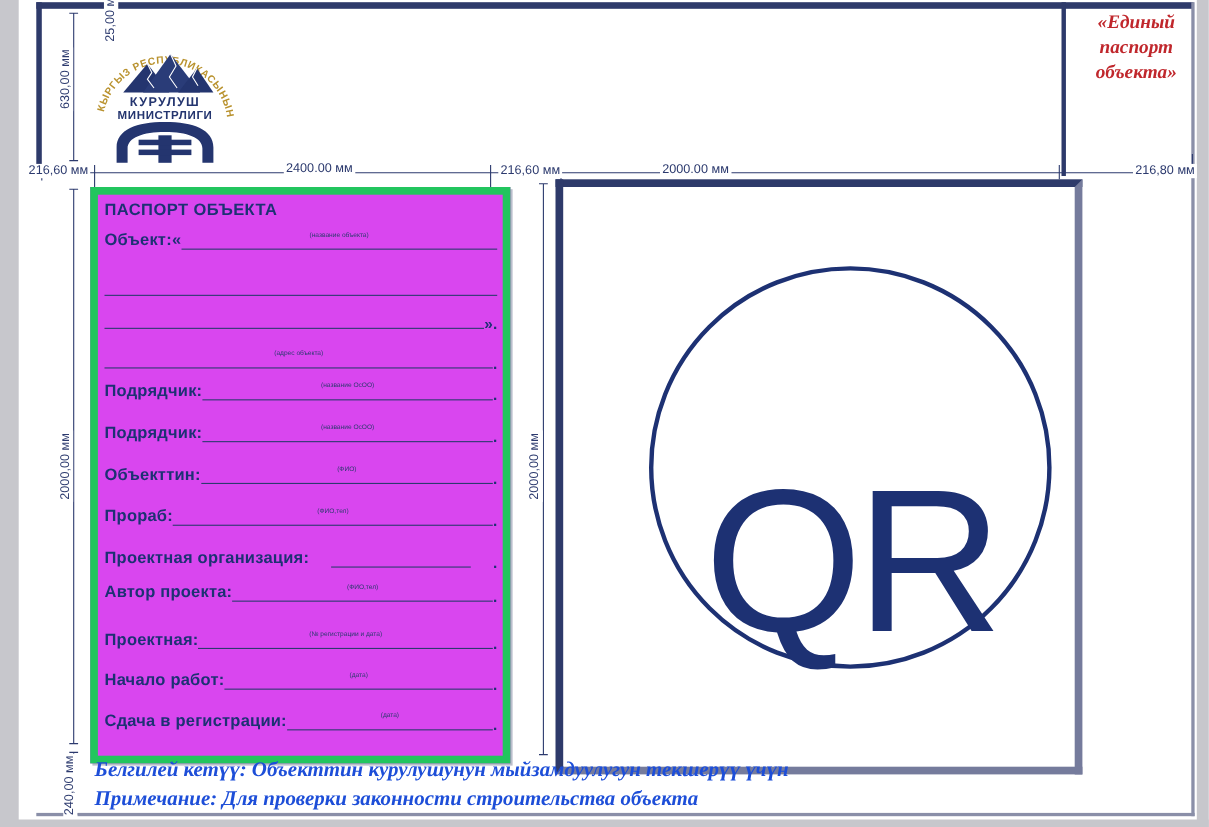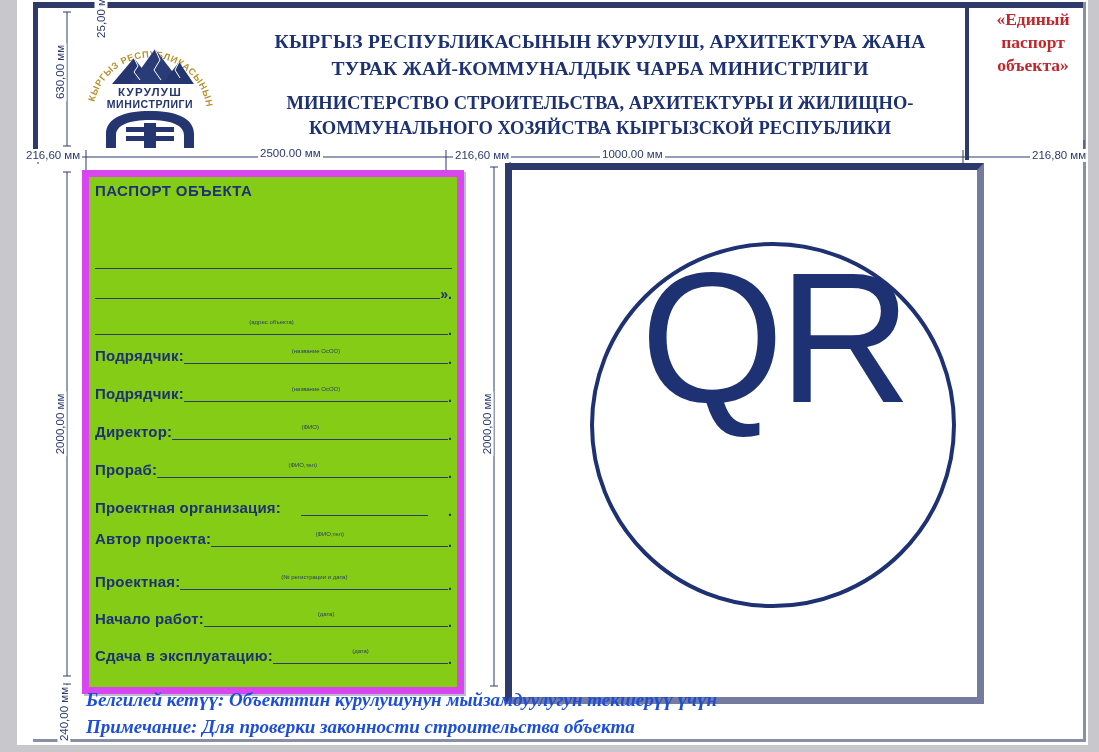--- a/index.html
+++ b/index.html
@@ -7,45 +7,45 @@
         font-family:"Liberation Sans",sans-serif;color:#1d3173;}
   .strip{position:absolute;background:#c7c7cc;}
   .frame{position:absolute;background:#2e3a6a;}
   .frame-slate{position:absolute;background:#8a8fa8;}
   
   .hdr{position:absolute;left:235px;top:28px;width:730px;text-align:center;
        font-family:"Liberation Serif",serif;font-weight:bold;}
   .hdr .ky{font-size:19.5px;line-height:27px;letter-spacing:.2px;}
   .hdr .ru{font-size:18.5px;line-height:25px;margin-top:9px;}
   .badge{position:absolute;right:12px;top:8px;width:108px;text-align:center;
-         font-family:"Liberation Serif",serif;font-weight:bold;
+         font-family:"Liberation Serif",serif;font-weight:bold;font-style:italic;
          font-size:17.5px;line-height:23px;color:#c0272c;}
   
   .dim{position:absolute;font-size:11.5px;color:#2c3a6e;background:#fff;
        padding:0 2px;white-space:nowrap;line-height:13px;}
   .dimv{position:absolute;font-size:11.5px;color:#2c3a6e;background:#fff;padding:0 2px;
         white-space:nowrap;line-height:13px;transform:translate(-50%,-50%) rotate(-90deg);}
   svg.dims{position:absolute;left:0;top:0;pointer-events:none;}
   
   .panel-l{position:absolute;left:82px;top:170px;width:368px;height:510px;
-           border:7px solid #d946ef;background:#84cc16;box-shadow:2px 2px 0 rgba(130,135,160,.55);}
+           border:7px solid #22c55e;background:#d946ef;box-shadow:2px 2px 0 rgba(130,135,160,.55);}
   .ptitle{position:absolute;left:6px;top:5px;font-size:15px;font-weight:bold;letter-spacing:.4px;}
   .frow{position:absolute;left:6px;right:5px;display:flex;align-items:flex-end;height:20px;}
   .flbl{font-weight:bold;font-size:15px;white-space:nowrap;letter-spacing:.2px;}
   .fquote{font-weight:bold;font-size:15px;}
   .fline{flex:1;border-bottom:1.3px solid #2c3a6e;height:18px;position:relative;}
   .fhint{position:absolute;top:2px;left:50%;transform:translateX(-50%);
          font-size:6px;line-height:8px;color:#2c3a6e;white-space:nowrap;}
   .fend{font-weight:bold;font-size:14px;line-height:10px;}
   
   .panel-r{position:absolute;left:505px;top:163px;width:465px;height:527px;background:#fff;
            border-style:solid;border-width:7px;
            border-color:#2e3a6a #757b9c #757b9c #2e3a6a;}
   .qr-circle{position:absolute;left:78px;top:72px;width:358px;height:358px;border:4px solid #1d3173;
-             border-radius:50%;display:flex;align-items:flex-start;justify-content:center;}
+             border-radius:50%;display:flex;align-items:flex-end;justify-content:center;}
   .qr-text{font-size:185px;color:#1d3173;letter-spacing:-6px;line-height:1;
            font-family:"Liberation Sans",sans-serif;}
   
   .notes{position:absolute;left:86px;top:686px;font-family:"Liberation Serif",serif;
          font-weight:bold;font-style:italic;font-size:19px;line-height:27px;color:#1d4ed8;}
   .logo{position:absolute;left:78px;top:22px;width:144px;height:128px;}
 </style>
 </head>
 <body>
 
@@ -78,26 +78,20 @@
     <text x="72" y="74" text-anchor="middle" font-size="11.5" font-weight="bold" fill="#24356f" letter-spacing="1.2">КУРУЛУШ</text>
     <text x="72" y="86" text-anchor="middle" font-size="10.5" font-weight="bold" fill="#24356f" letter-spacing="0.6">МИНИСТРЛИГИ</text>
     <g fill="#24356f">
       <path d="M28,126 L28,112 C28,96 46,89 72,89 C98,89 116,96 116,112 L116,126 L106,126 L106,113 C106,103 92,98 72,98 C52,98 38,103 38,113 L38,126 Z"></path>
       <rect x="66" y="101" width="12" height="25"></rect>
       <rect x="48" y="105" width="48" height="5"></rect>
       <rect x="48" y="114" width="48" height="5"></rect>
     </g>
   </svg>
 
-  <div class="hdr">
-    <div class="ky">КЫРГЫЗ РЕСПУБЛИКАСЫНЫН КУРУЛУШ, АРХИТЕКТУРА ЖАНА</div>
-    <div class="ky">ТУРАК ЖАЙ-КОММУНАЛДЫК ЧАРБА МИНИСТРЛИГИ</div>
-    <div class="ru">МИНИСТЕРСТВО СТРОИТЕЛЬСТВА, АРХИТЕКТУРЫ И ЖИЛИЩНО-</div>
-    <div class="ru" style="margin-top:0;">КОММУНАЛЬНОГО ХОЗЯЙСТВА КЫРГЫЗСКОЙ РЕСПУБЛИКИ</div>
-  </div>
 
   <div class="badge">
     <div>«Единый</div>
     <div>паспорт</div>
     <div>объекта»</div>
   </div>
 
   <svg class="dims" width="1099" height="752">
     <g stroke="#2c3a6e" stroke-width="1" fill="none">
       <path d="M67,12 V146 M63,12 H71 M63,146 H71"></path>
@@ -106,32 +100,39 @@
       <path d="M968,8 V157 M1084,140 V157"></path>
       <path d="M67,172 V676 M63,172 H71 M63,676 H71"></path>
       <path d="M494,167 V686 M490,167 H498 M490,686 H498"></path>
       <path d="M67,684 V740 M63,684 H71 M63,740 H71"></path>
     </g>
   </svg>
 
   <span class="dimv" style="left:101px;top:14px;">25,00 мм</span>
   <span class="dimv" style="left:60px;top:72px;">630,00 мм</span>
   <span class="dim" style="left:24px;top:149px;">216,60 мм</span>
-  <span class="dim" style="left:258px;top:147px;">2500.00 мм</span>
+  <span class="dim" style="left:258px;top:147px;">2400.00 мм</span>
   <span class="dim" style="left:453px;top:149px;">216,60 мм</span>
-  <span class="dim" style="left:600px;top:148px;">1000.00 мм</span>
+  <span class="dim" style="left:600px;top:148px;">2000.00 мм</span>
   <span class="dim" style="left:1030px;top:149px;">216,80 мм</span>
   <span class="dim" style="left:396px;top:188px;background:transparent;">25,00 мм</span>
   <span class="dimv" style="left:60px;top:424px;">2000,00 мм</span>
   <span class="dimv" style="left:487px;top:424px;">2000,00 мм</span>
   <span class="dimv" style="left:64px;top:714px;">240,00 мм</span>
 
   <div class="panel-l">
     <div class="ptitle">ПАСПОРТ ОБЪЕКТА</div>
 
+    <div class="frow" style="top:30px;">
+      <span class="flbl">Объект:</span>
+        <span class="fquote">«</span>
+      <span class="fline">
+          <span class="fhint">(название объекта)</span>
+        </span>
+    </div>
     <div class="frow" style="top:72px;">
       <span class="fline"></span>
     </div>
     <div class="frow" style="top:102px;">
       <span class="fline"></span>
       <span class="fend">».</span>
     </div>
     <div class="frow" style="top:138px;">
       <span class="fline">
           <span class="fhint">(адрес объекта)</span>
@@ -147,21 +148,21 @@
       <span class="fend">.</span>
     </div>
     <div class="frow" style="top:205px;">
       <span class="flbl">Подрядчик:</span>
       <span class="fline">
           <span class="fhint">(название ОсОО)</span>
         </span>
       <span class="fend">.</span>
     </div>
     <div class="frow" style="top:243px;">
-      <span class="flbl">Директор:</span>
+      <span class="flbl">Объекттин:</span>
       <span class="fline">
           <span class="fhint">(ФИО)</span>
         </span>
       <span class="fend">.</span>
     </div>
     <div class="frow" style="top:281px;">
       <span class="flbl">Прораб:</span>
       <span class="fline">
           <span class="fhint">(ФИО,тел)</span>
         </span>
@@ -189,21 +190,21 @@
       <span class="fend">.</span>
     </div>
     <div class="frow" style="top:430px;">
       <span class="flbl">Начало работ:</span>
       <span class="fline">
           <span class="fhint">(дата)</span>
         </span>
       <span class="fend">.</span>
     </div>
     <div class="frow" style="top:467px;">
-      <span class="flbl">Сдача в эксплуатацию:</span>
+      <span class="flbl">Сдача в регистрации:</span>
       <span class="fline">
           <span class="fhint">(дата)</span>
         </span>
       <span class="fend">.</span>
     </div>
   </div>
 
   <div class="panel-r">
     <div class="qr-circle">
       <span class="qr-text">QR</span>

